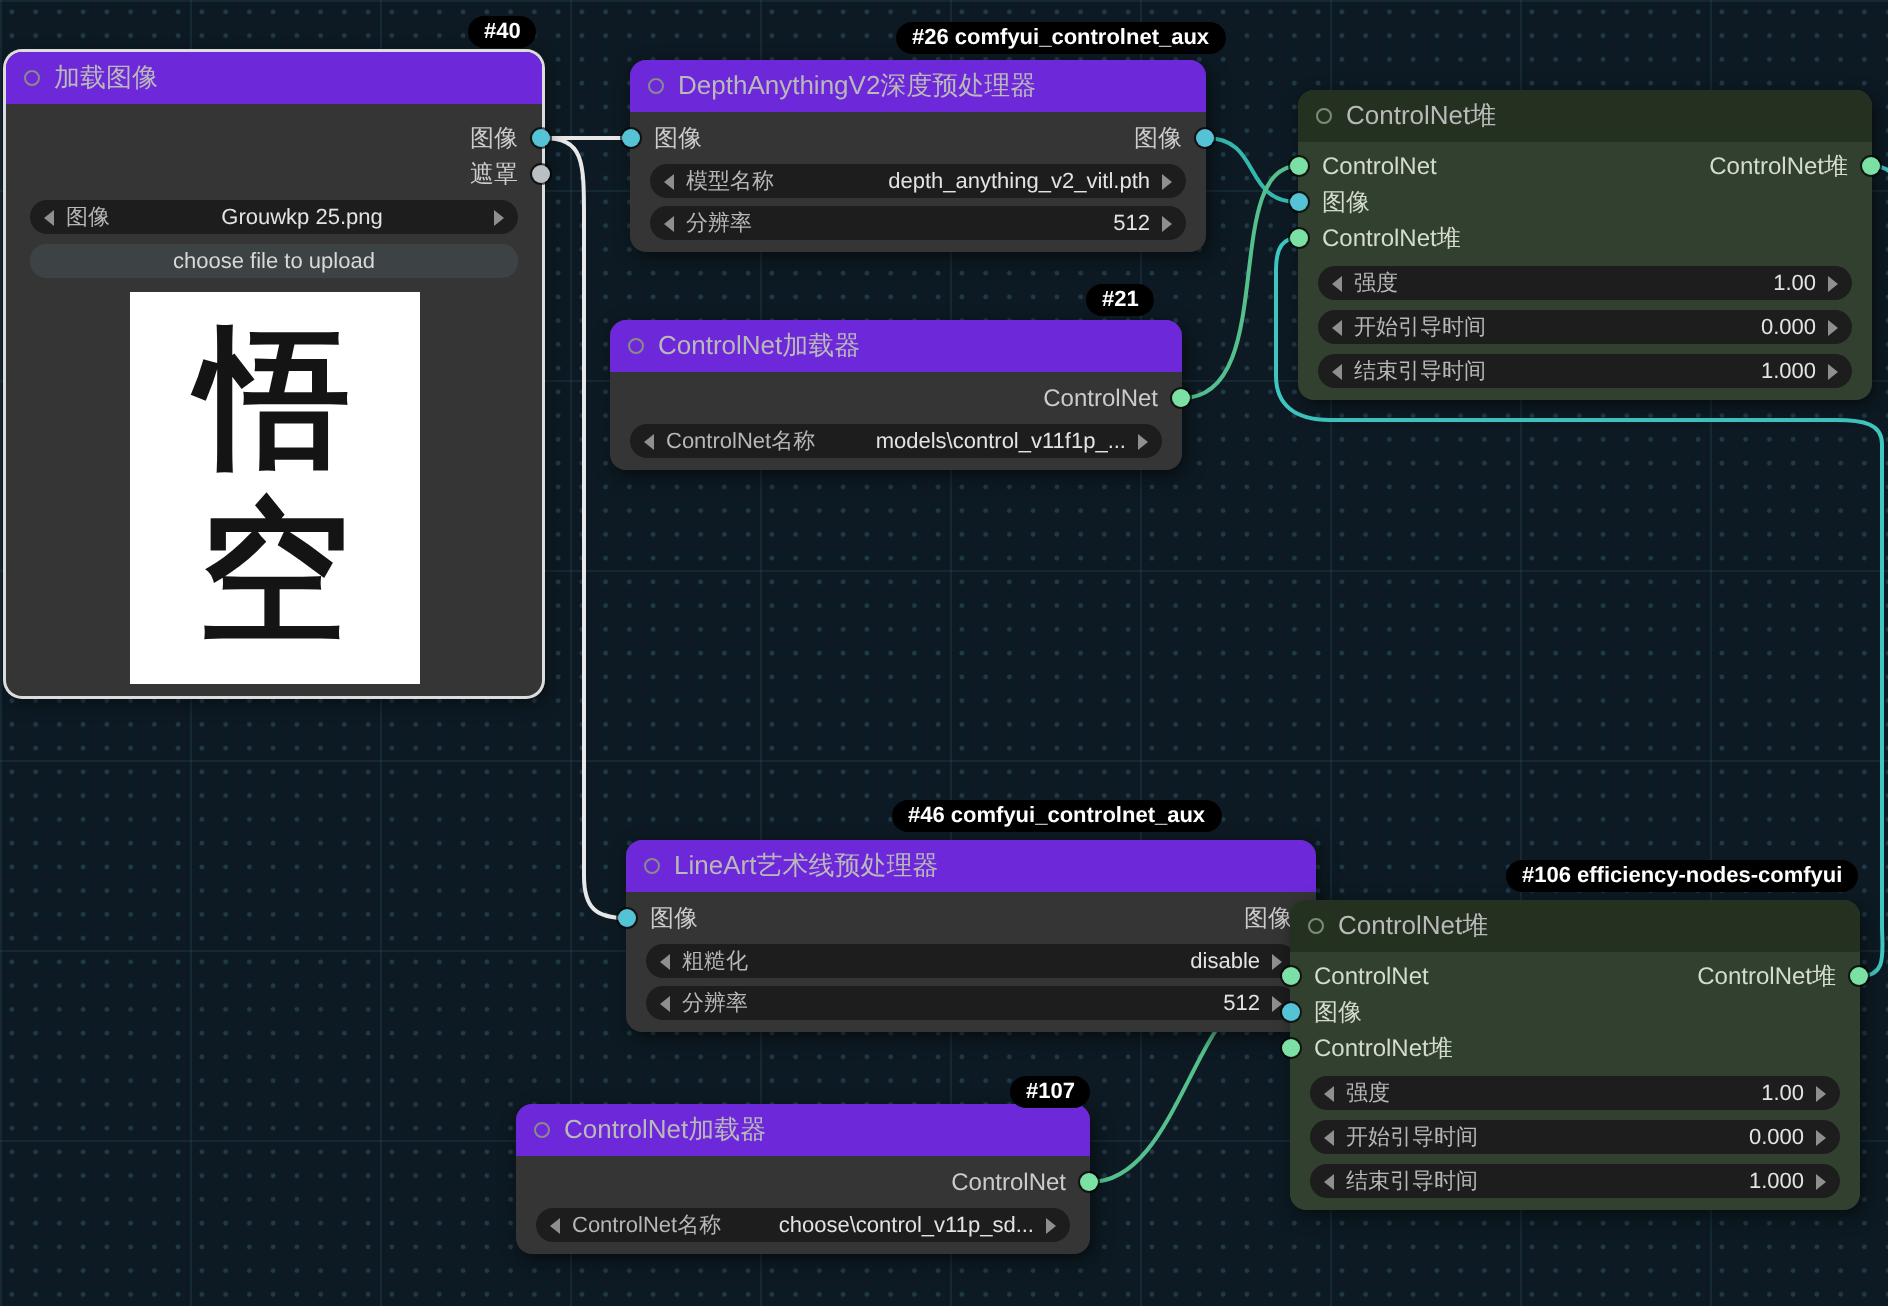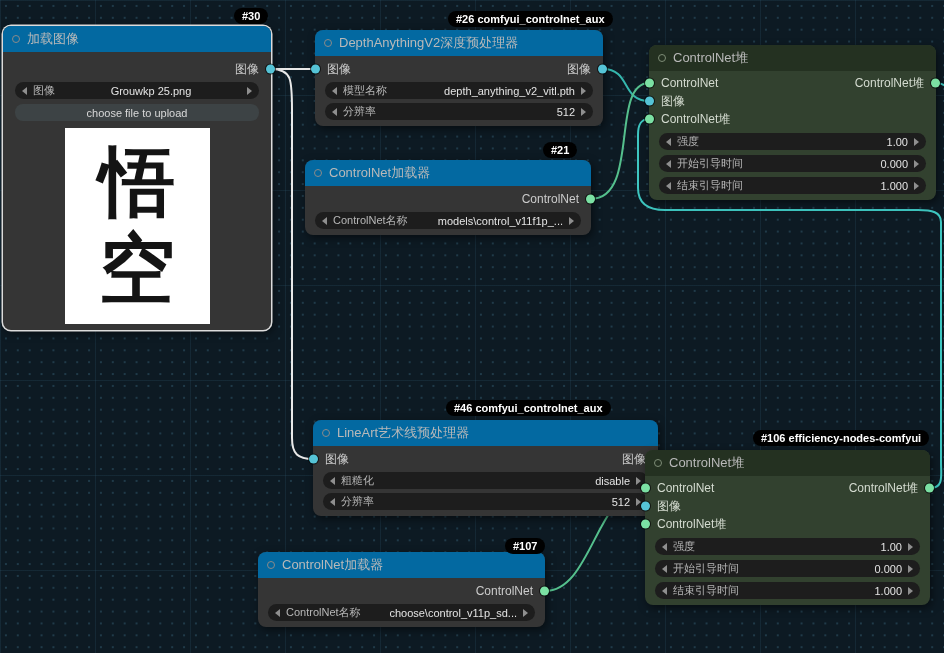--- a/index.html
+++ b/index.html
@@ -15,21 +15,21 @@
   }
   .wires { position:absolute; left:0; top:0; z-index:1; pointer-events:none; }
   .wires path { fill:none; stroke-width:2; stroke-linecap:round; }
 
   .node { position:absolute; z-index:2; border-radius:8px; box-shadow:2px 3px 9px rgba(0,0,0,.5); font-size:12px; }
   .node.std { background:#353535; }
   .node.grn { background:#32412f; }
   .node.sel { box-shadow:0 0 0 1.5px #dcdcdc, 2px 3px 9px rgba(0,0,0,.5); }
 
   .ntitle { height:26px; display:flex; align-items:center; gap:7px; padding:0 9px; border-radius:8px 8px 0 0; color:#b9b9b9; font-size:13px; white-space:nowrap; overflow:hidden; }
-  .std .ntitle { background:#0369a1; }
+  .std .ntitle { background:#6d28d9; }
   .grn .ntitle { background:#243121; }
   .tdot { width:8px; height:8px; border-radius:50%; border:1.5px solid #8a8a8a; flex:none; }
   .grn .tdot { border-color:#7d8c76; }
 
   .rows { padding-top:4px; }
   .rows.pt8 { padding-top:8px; }
   .rows.pt3 { padding-top:3px; }
   .row { position:relative; height:18px; display:flex; align-items:center; padding:0 12px; color:#cbcbcb; font-size:12px; }
   .grn .row { color:#d4dbd0; }
   .row .out { margin-left:auto; }
@@ -62,37 +62,41 @@
     <path d="M 271 69 C 293 69, 294 69, 315 69" stroke="#e8e8e8"></path>
     <path d="M 271 69 C 292 69, 292 80, 292 110 L 292 438 C 292 454, 298 459, 313 459" stroke="#e8e8e8"></path>
     <path d="M 603 69 C 631 69, 621 101, 649 101" stroke="#35b7ae"></path>
     <path d="M 591 199 C 640 199, 610 83, 649 83" stroke="#55c08d"></path>
     <path d="M 600 459 C 629 459, 618 506, 645 506" stroke="#35b7ae"></path>
     <path d="M 545 591 C 592 591, 597 488, 645 488" stroke="#55c08d"></path>
     <path d="M 930 488 C 944 488, 941 476, 941 462 L 941 222 C 941 212, 932 210, 918 210 L 665 210 C 647 210, 638 202, 638 188 L 638 135 C 638 123, 642 119, 649 119" stroke="#3ec6c0"></path>
     <path d="M 936 83 C 952 83, 954 100, 954 130" stroke="#3ec6c0"></path>
   </svg>
 
-  <div class="badge" style="left:234px; top:8px;">#30</div>
+  <div class="badge" style="left:234px; top:8px;">#40</div>
   <div class="badge" style="left:448px; top:11px;">#26 comfyui_controlnet_aux</div>
   <div class="badge" style="left:543px; top:142px;">#21</div>
   <div class="badge" style="left:446px; top:400px;">#46 comfyui_controlnet_aux</div>
   <div class="badge" style="left:505px; top:538px;">#107</div>
   <div class="badge" style="left:753px; top:430px;">#106 efficiency-nodes-comfyui</div>
 
   <div class="node std sel" style="left:3px; top:26px; width:268px;">
     <div class="ntitle">
       <span class="tdot"></span>
       <span>加载图像</span>
     </div>
     <div class="rows pt8">
       <div class="row">
         <span class="out">图像</span>
         <span class="port outp" style="background:#55c3d6;"></span>
       </div>
+      <div class="row">
+        <span class="out">遮罩</span>
+        <span class="port outp" style="background:#b9bfc3;"></span>
+      </div>
     </div>
     <div class="widget" style="margin:4px 12px 0;">
       <span class="arr-l"></span>
       <span>图像</span>
       <span class="wval center">Grouwkp 25.png</span>
       <span class="arr-r"></span>
     </div>
     <div class="btn">choose file to upload</div>
     <div class="preview">
       <span>悟</span>

